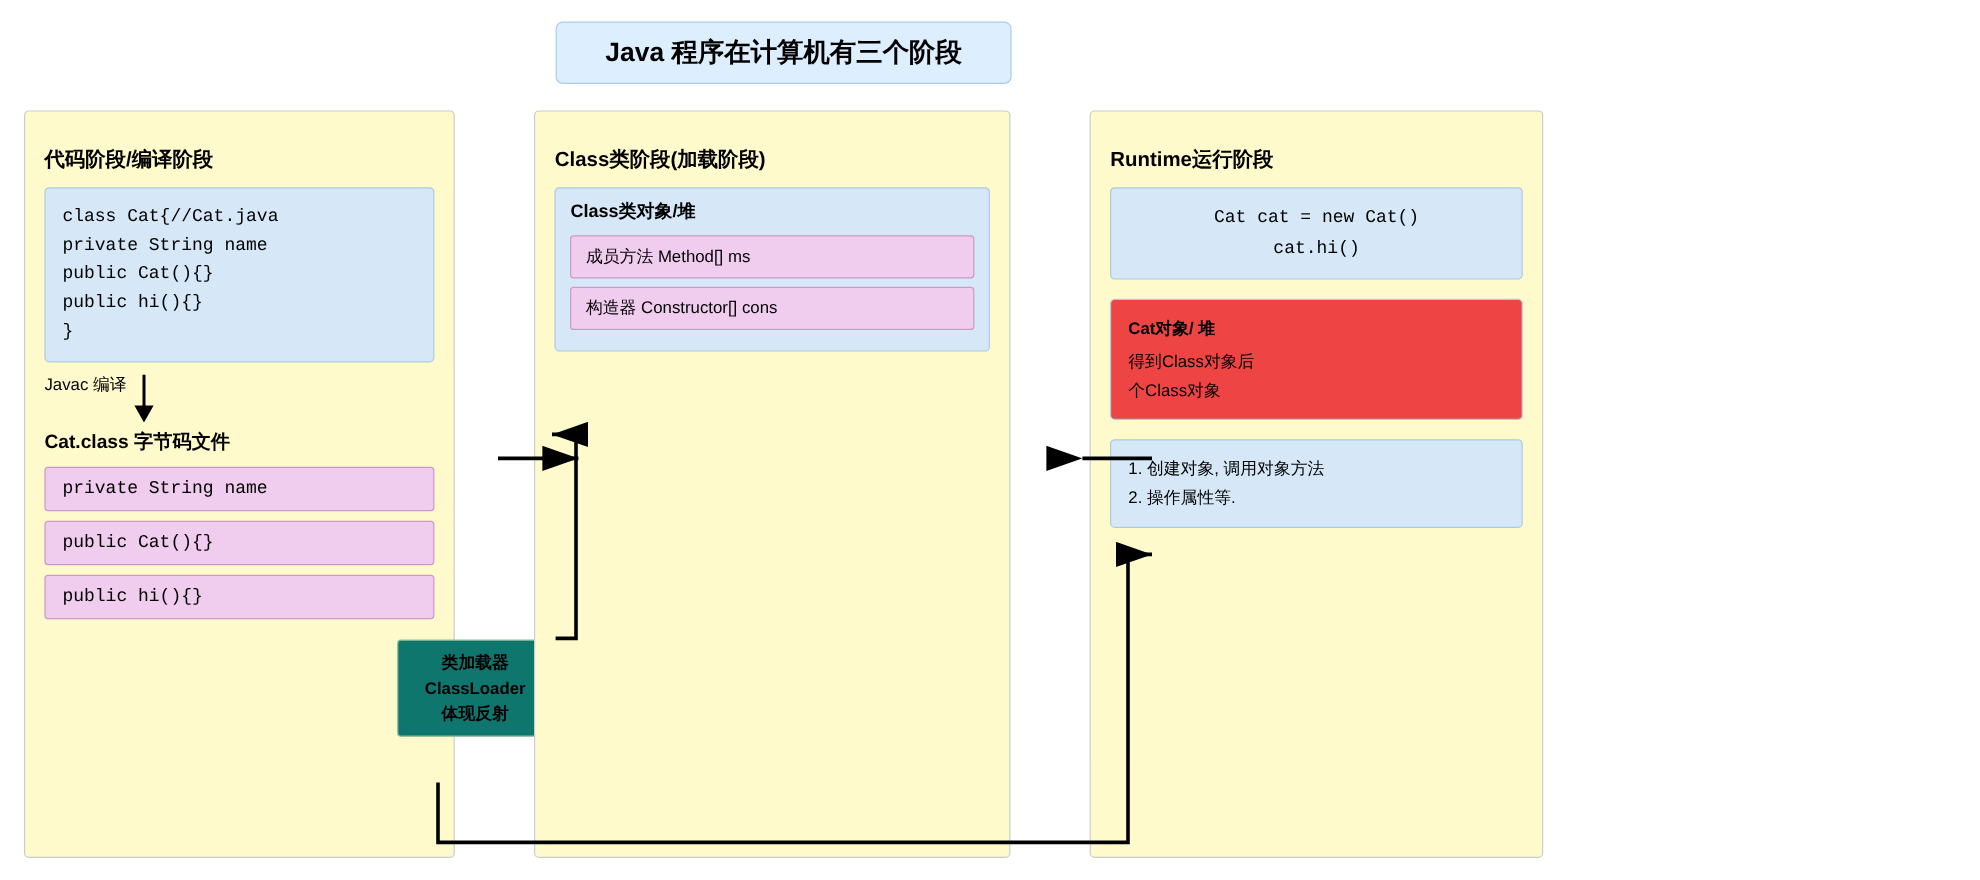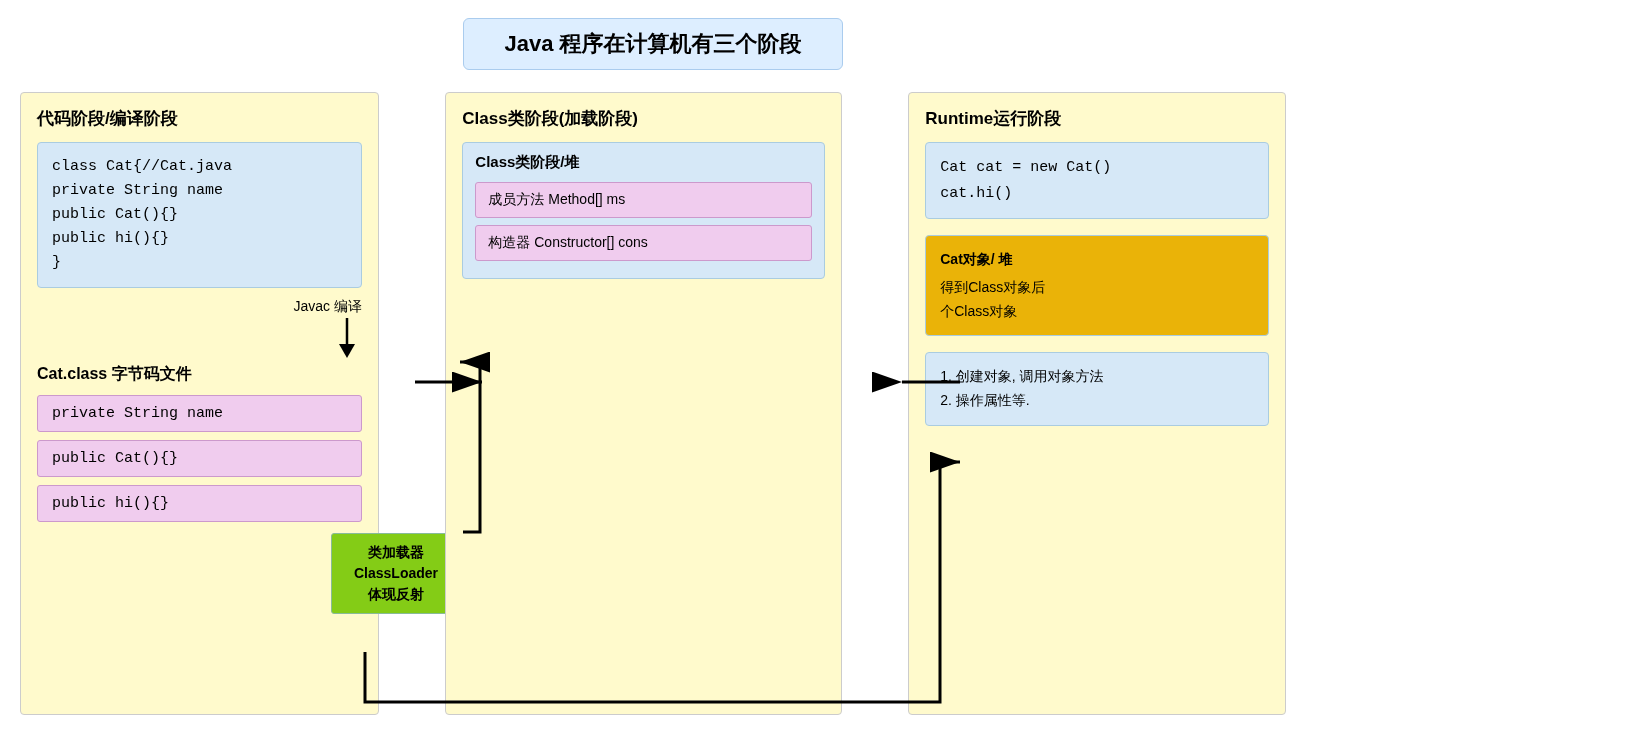--- a/index.html
+++ b/index.html
@@ -30,21 +30,21 @@
       font-weight: bold;
       margin-bottom: 22px;
       color: #000;
     }
 
     
     .phase-box {
       background: #fffacc;
       border: 1.5px solid #ccc;
       border-radius: 4px;
-      padding: 14px 16px;
+      padding: 28px 16px;
       position: relative;
     }
 
     .phase-title {
       font-size: 17px;
       font-weight: bold;
       margin-bottom: 12px;
       color: #000;
     }
 
@@ -75,22 +75,22 @@
       padding: 12px 14px;
       font-size: 15px;
       font-family: Consolas, "Courier New", monospace;
       line-height: 1.6;
       color: #000;
       white-space: pre;
     }
 
     .arrow-down {
       display: flex;
-      flex-direction: column;
-      align-items: flex-end;
+      flex-direction: row;
+      align-items: flex-start;
       margin: 10px 0 6px 0;
     }
 
     .arrow-down-text {
       font-size: 14px;
       color: #000;
       margin-bottom: 2px;
     }
 
     .arrow-down-svg {
@@ -136,21 +136,21 @@
       border: 1px solid #cc99cc;
       border-radius: 3px;
       padding: 8px 12px;
       font-size: 14px;
       margin-bottom: 7px;
       color: #000;
     }
 
     
     .classloader-box {
-      background: #84cc16;
+      background: #0f766e;
       border: 1px solid #88bb99;
       border-radius: 3px;
       padding: 8px 10px;
       font-size: 14px;
       font-weight: bold;
       color: #000;
       text-align: center;
       line-height: 1.5;
       position: absolute;
       bottom: 100px;
@@ -163,24 +163,25 @@
       background: #d6e8f7;
       border: 1px solid #aacce0;
       border-radius: 4px;
       padding: 12px 14px;
       font-size: 15px;
       font-family: Consolas, "Courier New", monospace;
       line-height: 1.7;
       color: #000;
       margin-bottom: 16px;
       white-space: pre;
+      text-align: center;
     }
 
     .runtime-object-box {
-      background: #eab308;
+      background: #ef4444;
       border: 1px solid #aacce0;
       border-radius: 4px;
       padding: 12px 14px;
       font-size: 14px;
       line-height: 1.7;
       color: #000;
       margin-bottom: 16px;
     }
 
     .runtime-info-box {
@@ -252,21 +253,21 @@
     </div>
 
     <div style="width:60px; display:flex; align-items:center; justify-content:center; position:relative;">
       
     </div>
 
     <div class="phase-box phase-class">
       <div class="phase-title">Class类阶段(加载阶段)</div>
 
       <div class="class-heap-box">
-        <div class="class-heap-title">Class类阶段/堆</div>
+        <div class="class-heap-title">Class类对象/堆</div>
         <div class="class-field-item">成员方法 Method[] ms</div>
         <div class="class-field-item">构造器 Constructor[] cons</div>
       </div>
     </div>
 
     <div style="width:60px; display:flex; align-items:center; justify-content:center;">
     </div>
 
     <div class="phase-box phase-runtime">
       <div class="phase-title">Runtime运行阶段</div>

